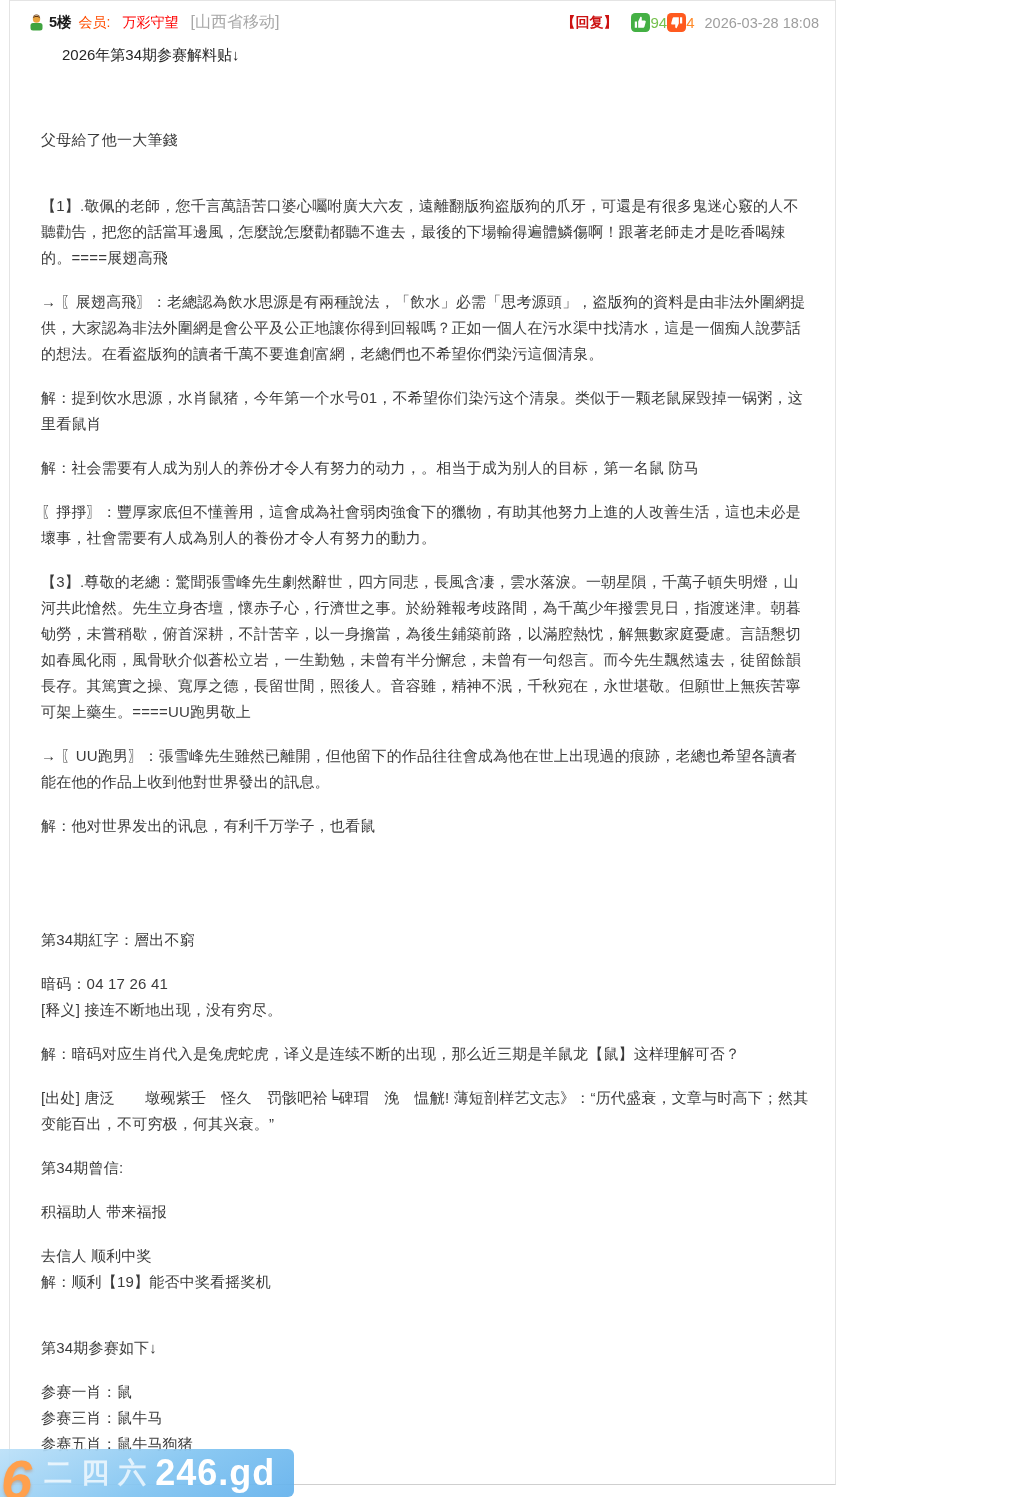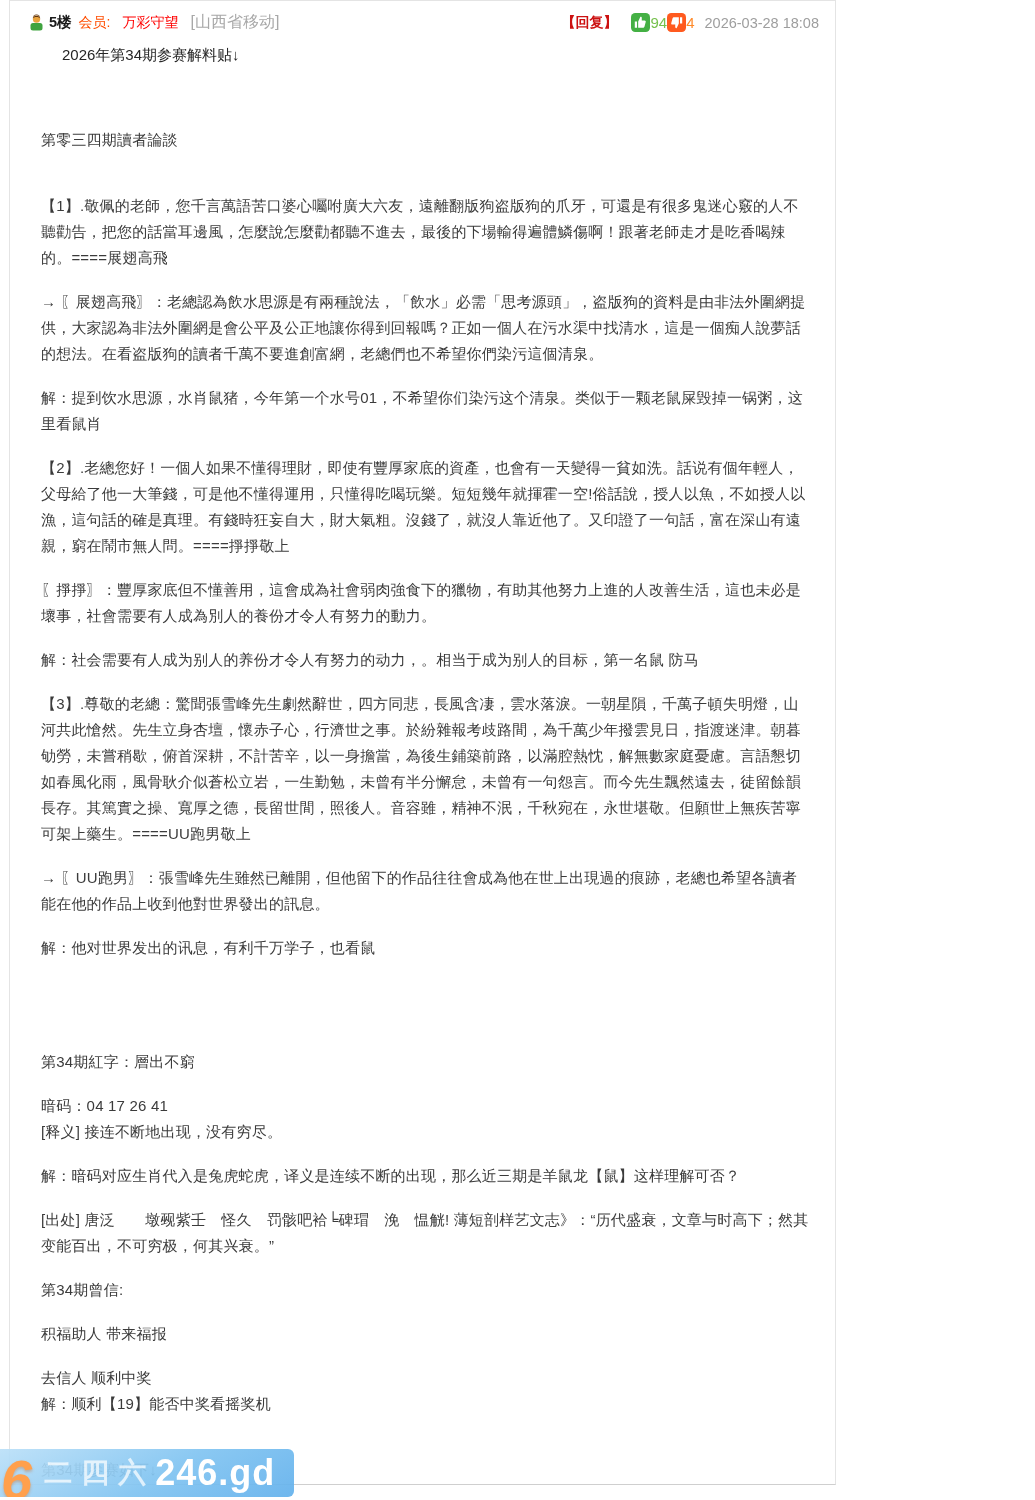--- a/index.html
+++ b/index.html
@@ -100,27 +100,26 @@
         </svg>
       </span>
       <span class="dislike-count">4</span>
       <span class="timestamp">2026-03-28 18:08</span>
     </span>
   </div>
 
   <div class="subtitle">2026年第34期参赛解料贴↓</div>
 
   <div class="post-body">
-      <p class="g3">第零三四期讀者論談</p>
+      <p class="g3">父母給了他一大筆錢</p>
       <p class="g2">【1】.敬佩的老師，您千言萬語苦口婆心囑咐廣大六友，遠離翻版狗盗版狗的爪牙，可還是有很多鬼迷心竅的人不聽勸告，把您的話當耳邊風，怎麼說怎麼勸都聽不進去，最後的下場輸得遍體鱗傷啊！跟著老師走才是吃香喝辣的。====展翅高飛</p>
       <p class="g1">→ 〖展翅高飛〗：老總認為飲水思源是有兩種說法，「飲水」必需「思考源頭」，盗版狗的資料是由非法外圍網提供，大家認為非法外圍網是會公平及公正地讓你得到回報嗎？正如一個人在污水渠中找清水，這是一個痴人說夢話的想法。在看盗版狗的讀者千萬不要進創富網，老總們也不希望你們染污這個清泉。</p>
       <p class="g1">解：提到饮水思源，水肖鼠猪，今年第一个水号01，不希望你们染污这个清泉。类似于一颗老鼠屎毁掉一锅粥，这里看鼠肖</p>
-      <p class="g1">【2】.老總您好！一個人如果不懂得理財，即使有豐厚家底的資產，也會有一天變得一貧如洗。話说有個年輕人，父母給了他一大筆錢，可是他不懂得運用，只懂得吃喝玩樂。短短幾年就揮霍一空!俗話說，授人以魚，不如授人以漁，這句話的確是真理。有錢時狂妄自大，財大氣粗。沒錢了，就沒人靠近他了。又印證了一句話，富在深山有遠親，窮在鬧市無人問。====掙掙敬上</p>
+      <p class="g1">解：社会需要有人成为别人的养份才令人有努力的动力，。相当于成为别人的目标，第一名鼠 防马</p>
       <p class="g1">〖掙掙〗：豐厚家底但不懂善用，這會成為社會弱肉強食下的獵物，有助其他努力上進的人改善生活，這也未必是壞事，社會需要有人成為別人的養份才令人有努力的動力。</p>
-      <p class="g1">解：社会需要有人成为别人的养份才令人有努力的动力，。相当于成为别人的目标，第一名鼠 防马</p>
       <p class="g1">【3】.尊敬的老總：驚聞張雪峰先生劇然辭世，四方同悲，長風含凄，雲水落淚。一朝星隕，千萬子頓失明燈，山河共此愴然。先生立身杏壇，懷赤子心，行濟世之事。於紛雜報考歧路間，為千萬少年撥雲見日，指渡迷津。朝暮劬勞，未嘗稍歇，俯首深耕，不計苦辛，以一身擔當，為後生鋪築前路，以滿腔熱忱，解無數家庭憂慮。言語懇切如春風化雨，風骨耿介似蒼松立岩，一生勤勉，未曾有半分懈怠，未曾有一句怨言。而今先生飄然遠去，徒留餘韻長存。其篤實之操、寬厚之德，長留世間，照後人。音容雖，精神不泯，千秋宛在，永世堪敬。但願世上無疾苦寧可架上藥生。====UU跑男敬上</p>
       <p class="g1">→ 〖UU跑男〗：張雪峰先生雖然已離開，但他留下的作品往往會成為他在世上出現過的痕跡，老總也希望各讀者能在他的作品上收到他對世界發出的訊息。</p>
       <p class="g1">解：他对世界发出的讯息，有利千万学子，也看鼠</p>
       <p class="g4">第34期紅字：層出不窮</p>
       <p class="g1">暗码：04 17 26 41
 [释义] 接连不断地出现，没有穷尽。</p>
       <p class="g1">解：暗码对应生肖代入是兔虎蛇虎，译义是连续不断的出现，那么近三期是羊鼠龙【鼠】这样理解可否？</p>
       <p class="g1">[出处] 唐泛　　墩觋紫壬　怪久　罚骸吧袷╘碑瑁　浼　愠觥! 薄短剖样艺文志》：“历代盛衰，文章与时高下；然其变能百出，不可穷极，何其兴衰。”</p>
       <p class="g1">第34期曾信:</p>
       <p class="g1">积福助人 带来福报</p>

